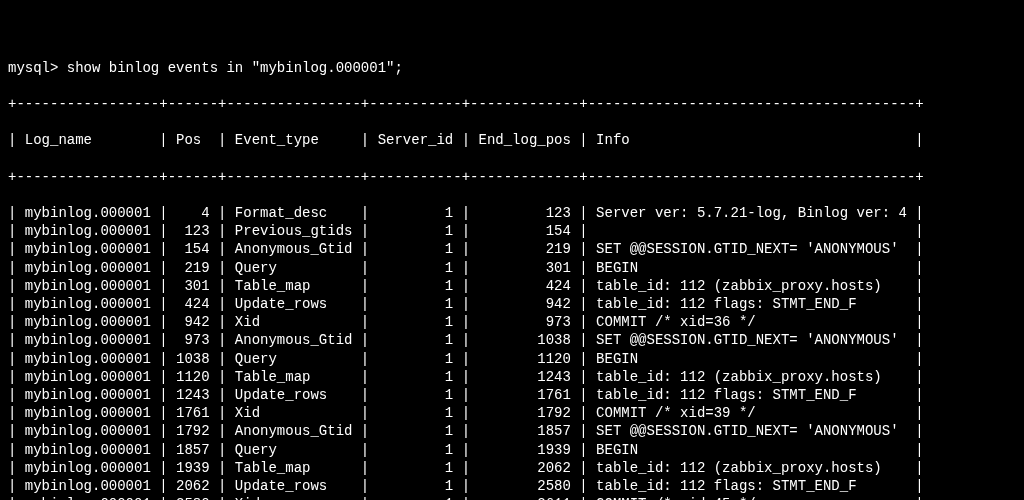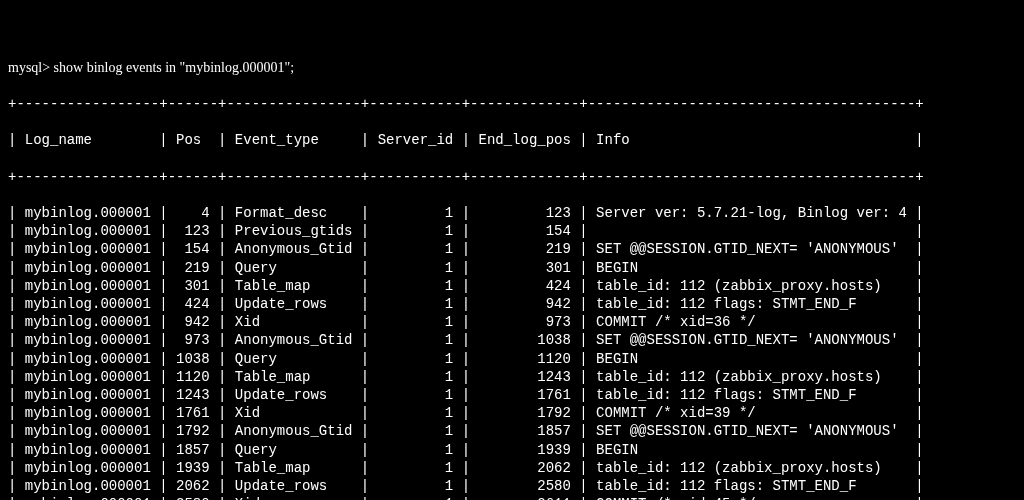--- a/index.html
+++ b/index.html
@@ -6,21 +6,21 @@
     margin: 0;
     padding: 4px 8px;
     background: #000;
     color: #fff;
     font-family: "Consolas", "Courier New", monospace;
     font-size: 14px;
     line-height: 1.3;
     white-space: pre;
     overflow: hidden;
   }
-  .prompt { color: #fff; font-family: Liberation Serif, serif; }
+  .prompt { color: #fff; }
   .table-line { color: #fff; }
 </style>
 </head>
 <body>
 
 
 <div class="prompt">mysql&gt; show binlog events in "mybinlog.000001";</div>
 <div class="table-line">+-----------------+------+----------------+-----------+-------------+---------------------------------------+</div>
 <div class="table-line">| Log_name        | Pos  | Event_type     | Server_id | End_log_pos | Info                                  |</div>
 <div class="table-line">+-----------------+------+----------------+-----------+-------------+---------------------------------------+</div>

